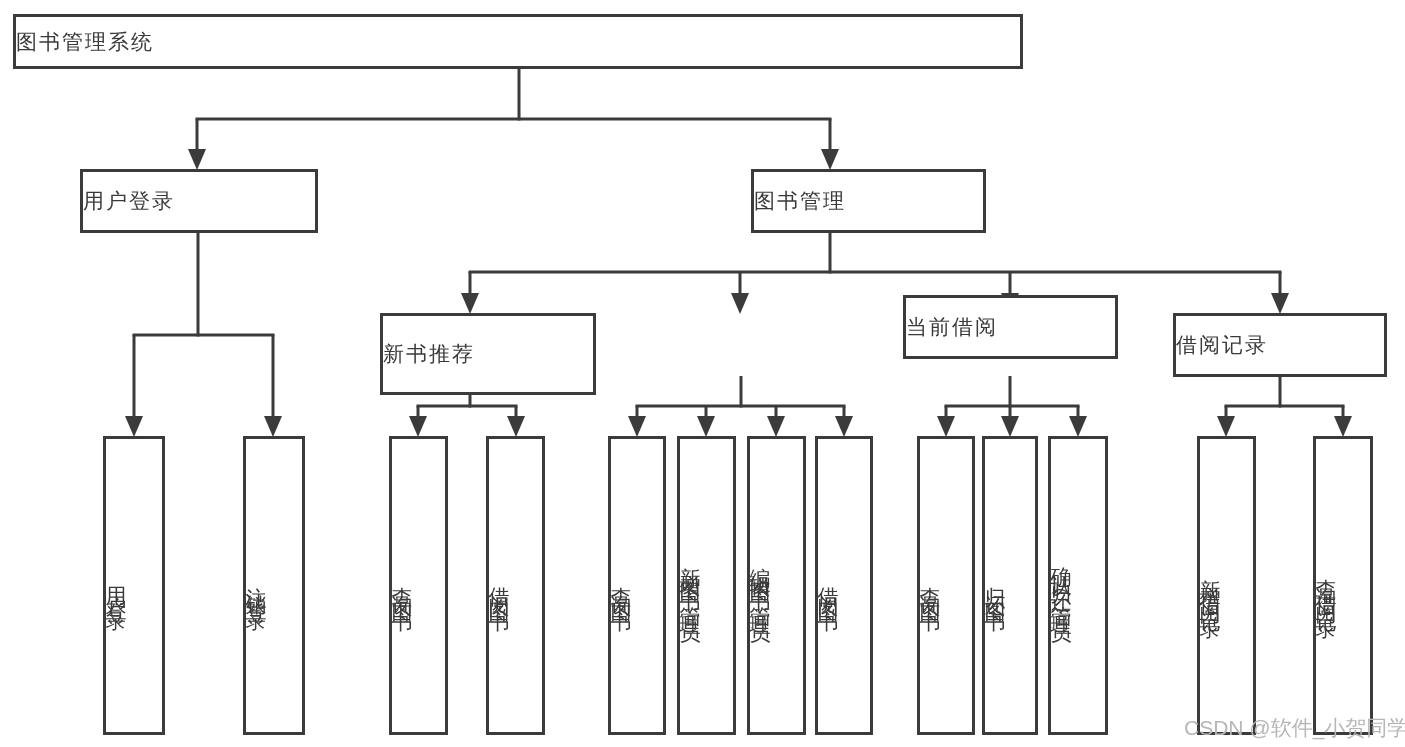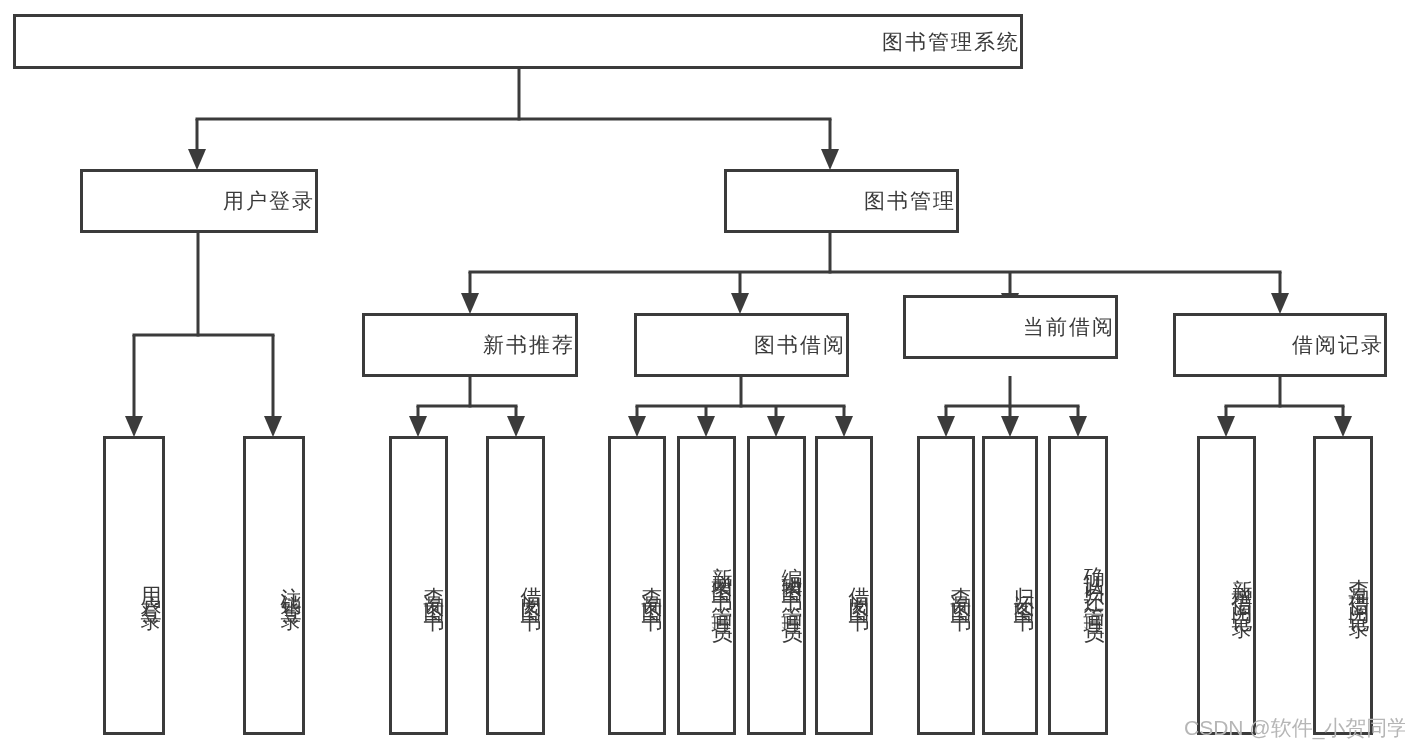--- a/index.html
+++ b/index.html
@@ -24,21 +24,21 @@
   }
   .connectors line { stroke: var(--line); stroke-width: 3; }
   .connectors polygon { fill: var(--line); stroke: none; }
   .box {
     position: absolute;
     box-sizing: border-box;
     border: 3px solid var(--line);
     background: var(--bg);
     display: flex;
     align-items: center;
-    justify-content: flex-end;
+    justify-content: flex-start;
     color: var(--text);
   }
   .box.h span {
     font-size: 21px;
     letter-spacing: 2px;
     white-space: nowrap;
   }
   .box.v span {
     writing-mode: vertical-rl;
     text-orientation: mixed;
@@ -137,29 +137,26 @@
     </g>
   </svg>
 
   <div class="box h" style="left:13px; top:14px; width:1010px; height:55px">
     <span>图书管理系统</span>
   </div>
 
   <div class="box h" style="left:80px; top:169px; width:238px; height:64px">
     <span>用户登录</span>
   </div>
-  <div class="box h" style="left:724px; top:169px; width:235px; height:64px">
+  <div class="box h" style="left:751px; top:169px; width:235px; height:64px">
     <span>图书管理</span>
   </div>
 
-  <div class="box h" style="left:362px; top:313px; width:216px; height:64px">
+  <div class="box h" style="left:380px; top:313px; width:216px; height:82px">
     <span>新书推荐</span>
-  </div>
-  <div class="box h" style="left:634px; top:313px; width:215px; height:64px">
-    <span>图书借阅</span>
   </div>
   <div class="box h" style="left:903px; top:295px; width:215px; height:64px">
     <span>当前借阅</span>
   </div>
   <div class="box h" style="left:1173px; top:313px; width:214px; height:64px">
     <span>借阅记录</span>
   </div>
 
   <div class="box v" style="left:103px; top:436px; width:62px; height:299px">
     <span>用户登录</span>

